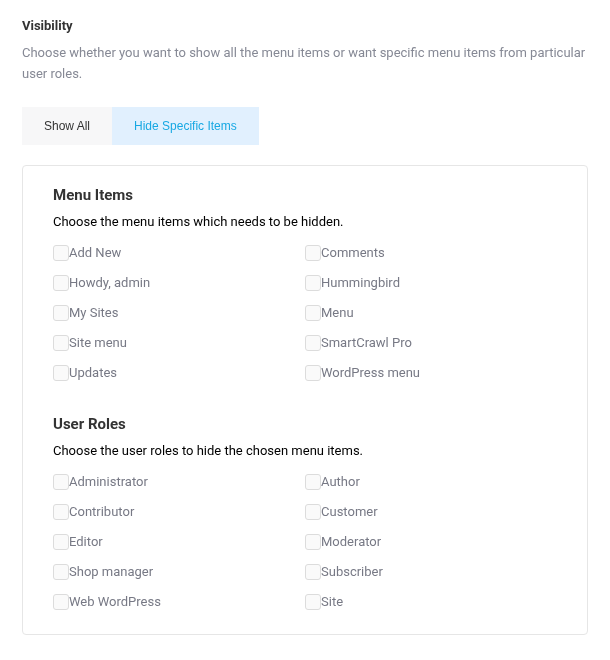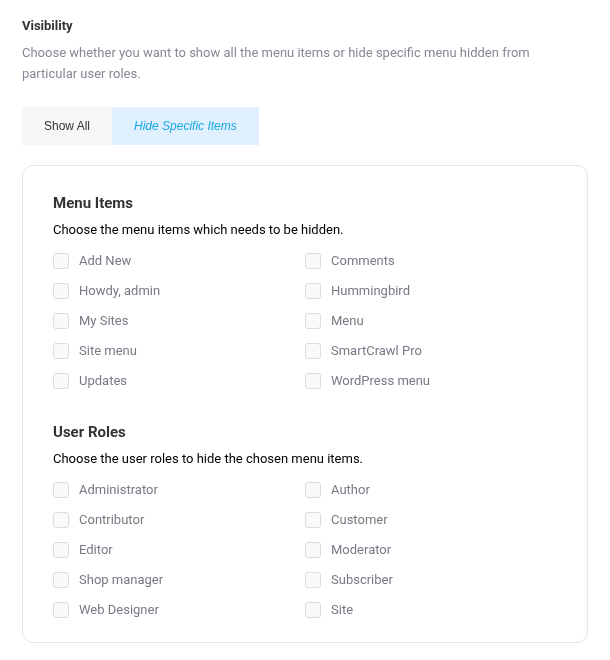--- a/index.html
+++ b/index.html
@@ -39,27 +39,26 @@
       background: transparent;
       font-weight: 500;
     }
     .tab-inactive {
       background: #f7f7f8;
       color: #333333;
     }
     .tab-active {
       background: #e1f0fe;
       color: #17a8e3;
-      font-style: italic;
     }
     .card {
       border: 1px solid #e6e6e6;
-      border-radius: 11px;
+      border-radius: 4px;
       margin-top: 20px;
-      padding: 28px 30px 24px;
+      padding: 20px 30px 24px;
     }
     .section-title {
       font-size: 15px;
       font-weight: 700;
       color: #333333;
       margin-bottom: 10px;
     }
     .section-description {
       color: #000000;
       font-size: 13px;
@@ -71,41 +70,40 @@
       gap: 0;
       row-gap: 14px;
       margin-bottom: 34px;
     }
     .checkbox-grid.last {
       margin-bottom: 0;
     }
     .checkbox-item {
       display: flex;
       align-items: center;
-      gap: 10px;
     }
     .checkbox-box {
       width: 16px;
       height: 16px;
       border: 1px solid #dcdcdc;
       border-radius: 3px;
       background: #fafafa;
       flex-shrink: 0;
       cursor: pointer;
     }
     .checkbox-label {
       color: #777985;
       font-size: 13px;
     }
   </style>
 </head>
 <body>
 
 <h2 class="page-title">Visibility</h2>
-<p class="page-description">Choose whether you want to show all the menu items or hide specific menu hidden from particular user roles.</p>
+<p class="page-description">Choose whether you want to show all the menu items or want specific menu items from particular user roles.</p>
 
 <div class="tabs">
   <button class="tab tab-inactive">Show All</button>
   <button class="tab tab-active">Hide Specific Items</button>
 </div>
 
 <div class="card">
 
   <h3 class="section-title">Menu Items</h3>
   <p class="section-description">Choose the menu items which needs to be hidden.</p>
@@ -182,21 +180,21 @@
     <div class="checkbox-item">
       <span class="checkbox-box"></span>
       <span class="checkbox-label">Shop manager</span>
     </div>
     <div class="checkbox-item">
       <span class="checkbox-box"></span>
       <span class="checkbox-label">Subscriber</span>
     </div>
     <div class="checkbox-item">
       <span class="checkbox-box"></span>
-      <span class="checkbox-label">Web Designer</span>
+      <span class="checkbox-label">Web WordPress</span>
     </div>
     <div class="checkbox-item">
       <span class="checkbox-box"></span>
       <span class="checkbox-label">Site</span>
     </div>
   </div>
 
 </div>
 
 </body></html>

